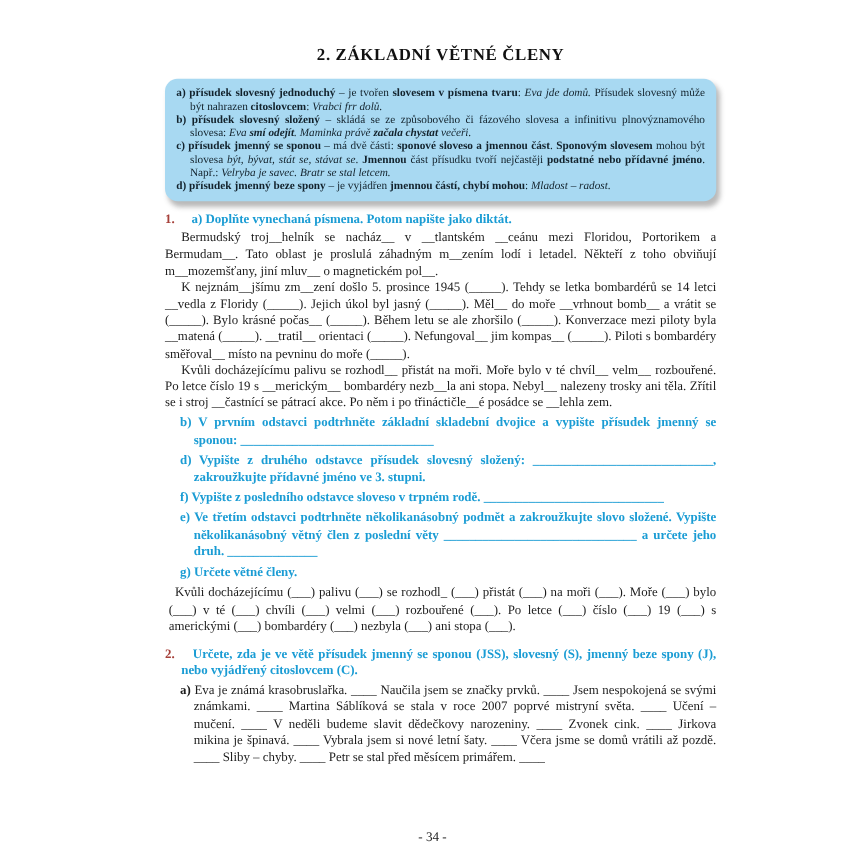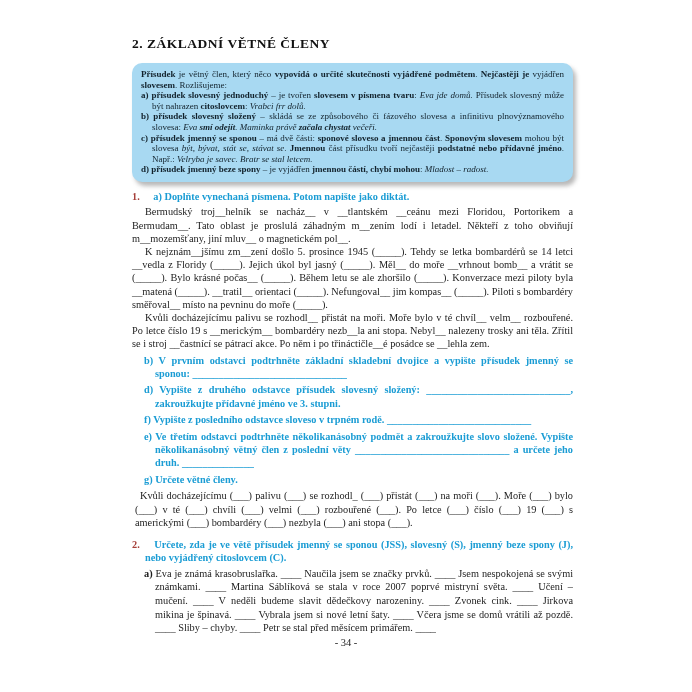--- a/index.html
+++ b/index.html
@@ -9,21 +9,21 @@
     --ink:#1c1c1c;
   }
   html,body{margin:0;padding:0;background:#ffffff;}
   body{
     width:692px;height:692px;position:relative;overflow:hidden;
     font-family:"Liberation Serif", serif;color:var(--ink);
   }
   .page{position:absolute;inset:0;background:#fff;}
   .content{position:absolute;left:132px;top:0;width:441px;}
   .title{
-    font-size:13.5px;font-weight:bold;letter-spacing:.5px;
+    text-align:center;font-size:13.5px;font-weight:bold;letter-spacing:.5px;
     margin:36px 0 11px 0;color:#111;
   }
   .infobox{
     background:var(--boxbg);
     border-radius:10px;
     box-shadow:3px 4px 4px rgba(100,100,100,.45);
     padding:6px 9px 7px 9px;
     font-size:9px;line-height:10.6px;text-align:justify;color:#12222c;
   }
   .infobox p{margin:0;}
@@ -46,35 +46,34 @@
   }
   .g-body{
     font-size:10.3px;line-height:13.6px;text-align:justify;
     margin:1px 0 0 3px;text-indent:5px;
   }
   .item-a{
     font-size:10.3px;line-height:13.6px;text-align:justify;
     margin:2px 0 0 12px;padding-left:11px;text-indent:-11px;
   }
   .pagenum{
-    position:absolute;left:0;right:0;bottom:44px;
+    position:absolute;left:0;right:0;bottom:16px;
     text-align:center;font-size:10.5px;color:#222;
   }
   .ex2{margin-top:8px;}
 </style>
 </head>
 <body>
 
 <div class="page">
   <div class="content">
 
     <h1 class="title">2. ZÁKLADNÍ VĚTNÉ ČLENY</h1>
 
     <div class="infobox">
-      <p class="info-intro"><span class="seg-b">Přísudek</span><span> je větný člen, který něco </span><span class="seg-b">vypovídá o určité skutečnosti vyjádřené podmětem</span><span>. </span><span class="seg-b">Nejčastěji je</span><span> vyjádřen </span><span class="seg-b">slovesem</span><span>. Rozlišujeme:</span></p>
       <p class="info-item"><span class="seg-b">a) přísudek slovesný jednoduchý</span><span> – je tvořen </span><span class="seg-b">slovesem v písmena tvaru</span><span>: </span><span class="seg-i">Eva jde domů.</span><span> Přísudek slovesný může být nahrazen </span><span class="seg-b">citoslovcem</span><span>: </span><span class="seg-i">Vrabci frr dolů.</span></p>
       <p class="info-item"><span class="seg-b">b) přísudek slovesný složený</span><span> – skládá se ze způsobového či fázového slovesa a infinitivu plnovýznamového slovesa: </span><span class="seg-i">Eva </span><span class="seg-b seg-i">smí odejít</span><span class="seg-i">. Maminka právě </span><span class="seg-b seg-i">začala chystat</span><span class="seg-i"> večeři.</span></p>
       <p class="info-item"><span class="seg-b">c) přísudek jmenný se sponou</span><span> – má dvě části: </span><span class="seg-b">sponové sloveso a jmennou část</span><span>. </span><span class="seg-b">Sponovým slovesem</span><span> mohou být slovesa </span><span class="seg-i">být, bývat, stát se, stávat se</span><span>. </span><span class="seg-b">Jmennou</span><span> část přísudku tvoří nejčastěji </span><span class="seg-b">podstatné nebo přídavné jméno</span><span>. Např.: </span><span class="seg-i">Velryba je savec. Bratr se stal letcem.</span></p>
       <p class="info-item"><span class="seg-b">d) přísudek jmenný beze spony</span><span> – je vyjádřen </span><span class="seg-b">jmennou částí, chybí mohou</span><span>: </span><span class="seg-i">Mladost – radost.</span></p>
     </div>
 
     <section>
       <p class="ex-heading"><span class="seg-b seg-r">1. </span><span class="seg-b seg-c">a) Doplňte vynechaná písmena. Potom napište jako diktát.</span></p>
       <p class="para">Bermudský troj__helník se nacház__ v __tlantském __ceánu mezi Floridou, Portorikem a Bermudam__. Tato oblast je proslulá záhadným m__zením lodí i letadel. Někteří z toho obviňují m__mozemšťany, jiní mluv__ o magnetickém pol__.</p>
       <p class="para">K nejznám__jšímu zm__zení došlo 5. prosince 1945 (_____). Tehdy se letka bombardérů se 14 letci __vedla z Floridy (_____). Jejich úkol byl jasný (_____). Měl__ do moře __vrhnout bomb__ a vrátit se (_____). Bylo krásné počas__ (_____). Během letu se ale zhoršilo (_____). Konverzace mezi piloty byla __matená (_____). __tratil__ orientaci (_____). Nefungoval__ jim kompas__ (_____). Piloti s bombardéry směřoval__ místo na pevninu do moře (_____).</p>

